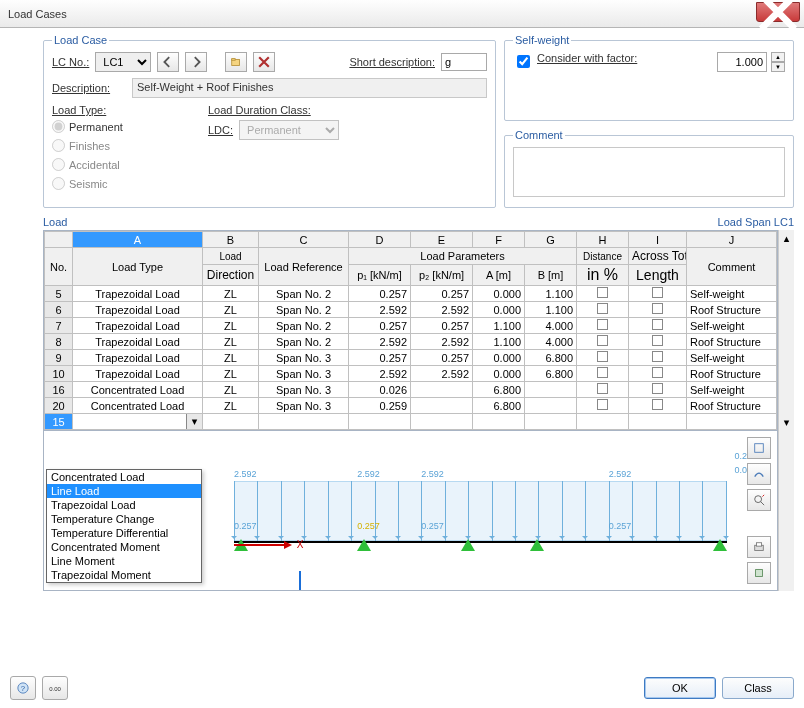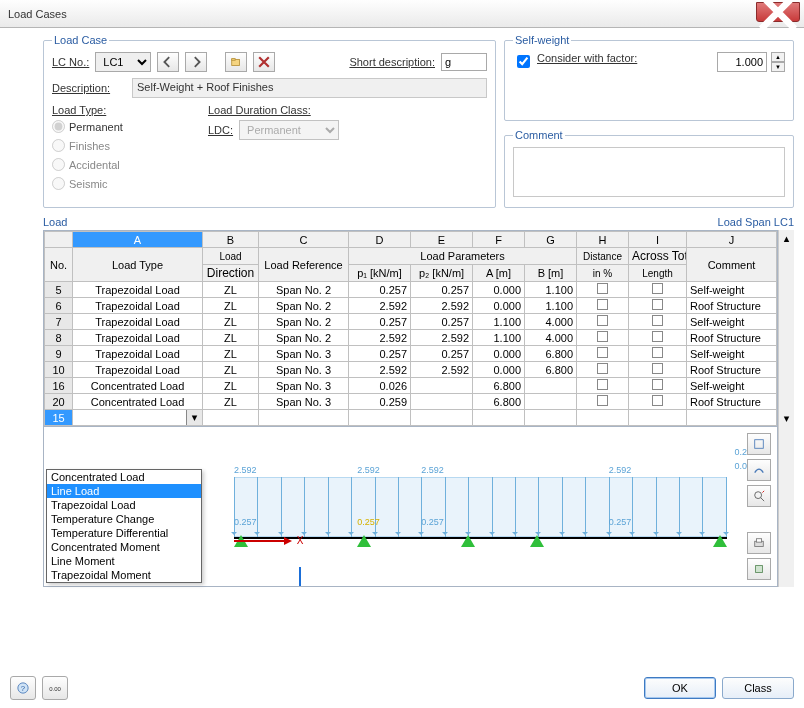--- a/index.html
+++ b/index.html
@@ -303,22 +303,22 @@
               <th style="font-size:10px">Distance</th>
               <th style="font-size:12px">Across Tot</th>
               <th rowspan="2">Comment</th>
             </tr>
             <tr>
               <th style="font-size:12px">Direction</th>
               <th>p₁ [kN/m]</th>
               <th>p₂ [kN/m]</th>
               <th>A [m]</th>
               <th>B [m]</th>
-              <th style="font-size:10px">in %</th>
-              <th style="font-size:10px">Length</th>
+              <th style="font-size:16px">in %</th>
+              <th style="font-size:14px">Length</th>
             </tr>
           </thead>
           <tbody id="grid-body">
               <tr>
                 <td class="rowhead">5</td>
                 <td class="ctr">Trapezoidal Load</td>
                 <td class="ctr">ZL</td>
                 <td class="ctr">Span No. 2</td>
                 <td class="num">0.257</td>
                 <td class="num">0.257</td>

